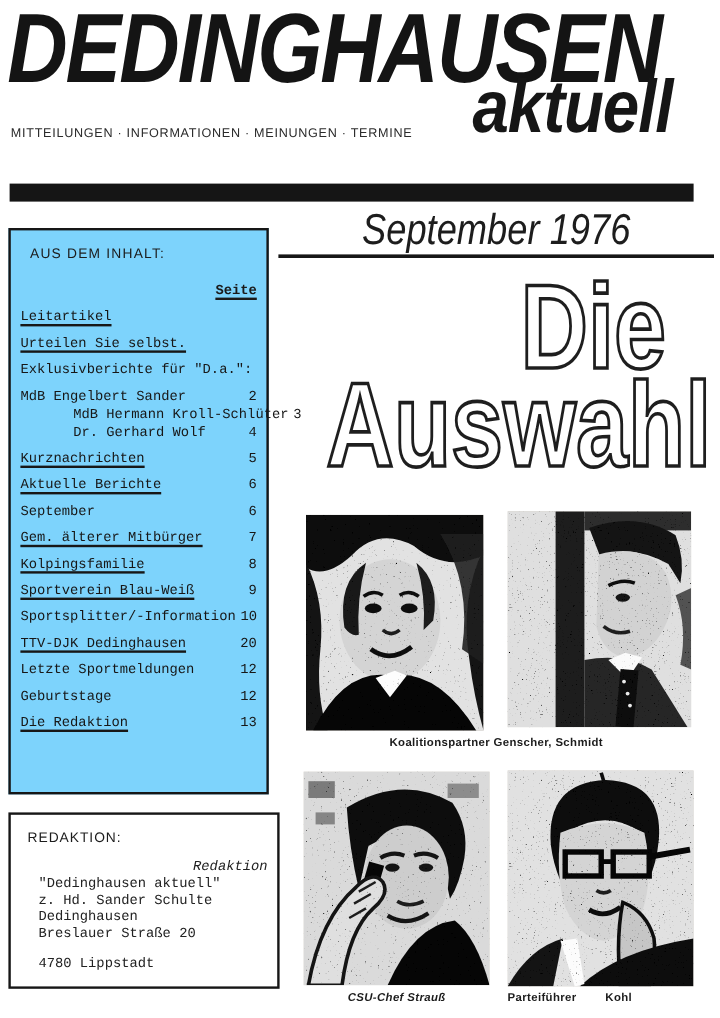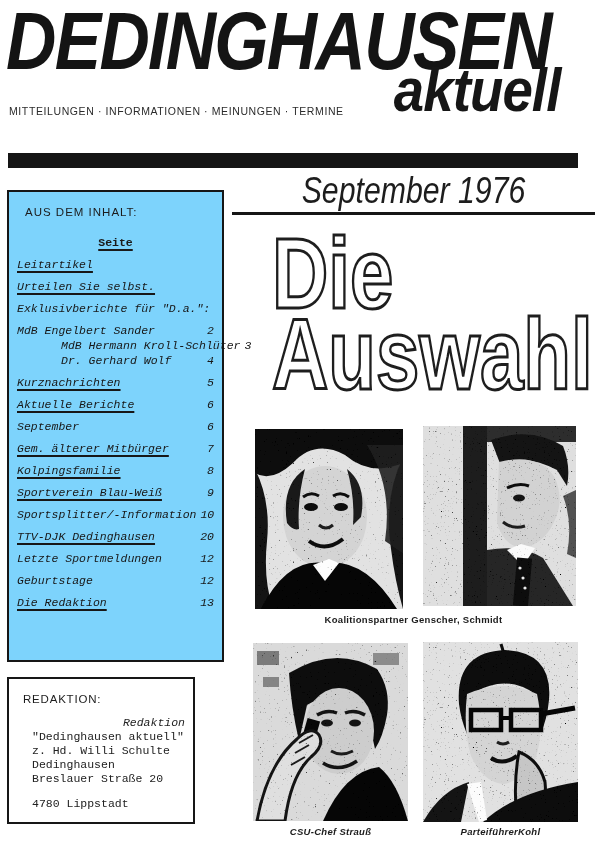--- a/index.html
+++ b/index.html
@@ -30,52 +30,52 @@
     height:3px; background:#161616; }
 
   
   .toc-box { position:absolute; left:7px; top:190px; width:217px; height:472px;
     border:2px solid #161616; background:#7dd3fc; padding:14px 8px 0 8px; }
   .toc-heading { font-size:11.5px; letter-spacing:1px; color:#1c1c1c;
     margin-left:8px; }
   .toc-seite { font-family:"Liberation Mono", monospace; font-size:11.5px;
     font-weight:bold; text-align:right; margin-top:18px; }
   .u { text-decoration:underline; text-underline-offset:3px;
-       text-decoration-thickness:1.5px;text-align:center; }
+       text-decoration-thickness:1.5px; }
   .toc-list { margin-top:2px; }
   .toc-row { display:flex; justify-content:space-between; align-items:baseline;
     font-family:"Liberation Mono", monospace; font-size:11.5px; color:#171717;
-    margin-top:9px; white-space:nowrap;font-style:italic; }
+    margin-top:9px; white-space:nowrap; }
   .toc-row.tight { margin-top:2px;margin-left:44px; }
   .toc-page { margin-left:4px; }
 
   
   .headline { position:absolute; left:232px; top:233px; width:363px;
-    text-align:left; }
+    text-align:right; }
   .hl-line { font-weight:bold; font-size:100px; line-height:0.81;
     color:#ffffff; -webkit-text-stroke:3px #1e1e1e;
     transform:scaleX(0.78); transform-origin:center top; letter-spacing:0px; }
 
   
   .photo { position:absolute; overflow:hidden; background:#d8d4cf; }
   .photo svg { width:100%; height:100%; display:block;
     filter:grayscale(1) contrast(1.15); }
   .ph-genscher { left:255px; top:429px; width:148px; height:180px; }
   .ph-schmidt  { left:423px; top:426px; width:153px; height:180px; }
   .ph-strauss  { left:253px; top:643px; width:155px; height:178px; }
   .ph-kohl     { left:423px; top:642px; width:155px; height:180px; }
   .caption { position:absolute; font-size:9.5px; font-weight:bold; color:#1c1c1c;
     text-align:center; letter-spacing:0.3px; }
   .cap-top { left:232px; top:614px; width:363px; }
   .cap-strauss { left:253px; top:826px; width:155px; font-style:italic; }
-  .cap-kohl { left:423px; top:826px; width:155px; font-style:italic;
-    display:flex; justify-content:center; }
-
-  
-  .red-box { position:absolute; left:7px; top:677px; width:188px; height:147px;
+  .cap-kohl { left:423px; top:826px; width:155px; 
+    display:flex; justify-content:flex-start;gap:24px; }
+
+  
+  .red-box { position:absolute; left:7px; top:677px; width:226px; height:147px;
     border:2px solid #161616; background:#fff; padding:14px 8px 0 14px; }
   .red-heading { font-size:11.5px; letter-spacing:0.8px; color:#1c1c1c; }
   .red-lines { margin:11px 0 0 9px; font-family:"Liberation Mono", monospace;
     font-size:11.5px; line-height:14px; color:#222; }
   .red-lines div:first-child { font-style:italic;text-align:right; }
   .red-lines .blank { height:11px; }
 </style>
 </head>
 <body>
 
@@ -285,21 +285,21 @@
   <div class="caption cap-kohl">
     <span>Parteiführer</span>
     <span>Kohl</span>
   </div>
 
   <div class="red-box">
     <div class="red-heading">REDAKTION:</div>
     <div class="red-lines">
         <div>Redaktion</div>
         <div>"Dedinghausen aktuell"</div>
-        <div>z. Hd. Willi Schulte</div>
+        <div>z. Hd. Sander Schulte</div>
         <div>Dedinghausen</div>
         <div>Breslauer Straße 20</div>
         <div class="blank">&nbsp;</div>
         <div>4780 Lippstadt</div>
       </div>
   </div>
 
 </div>
 
 </body></html>

